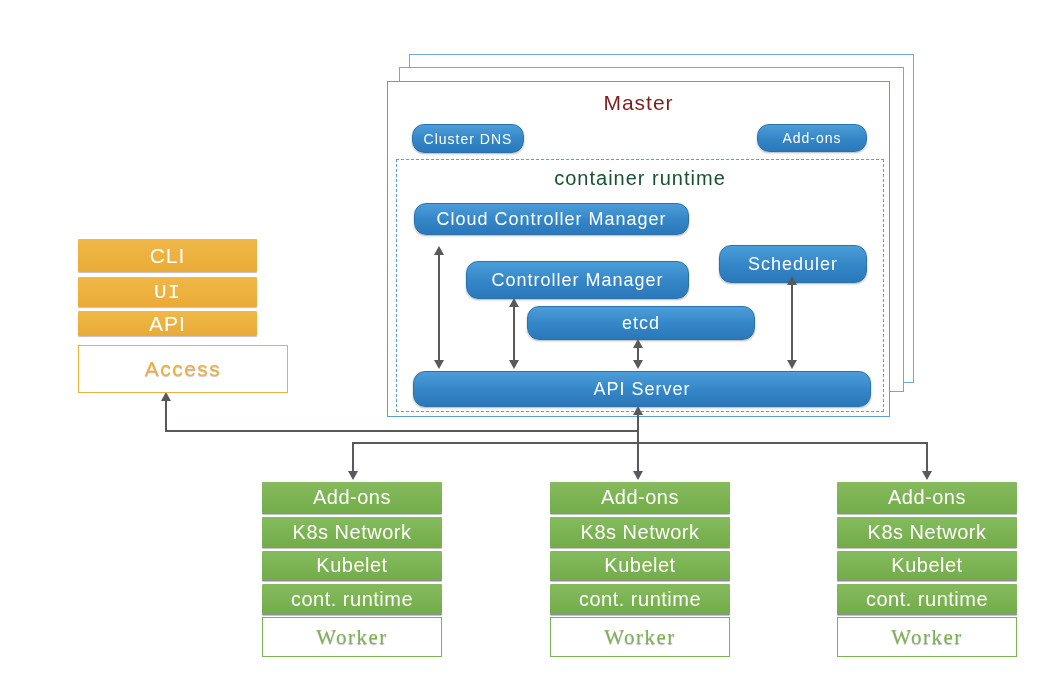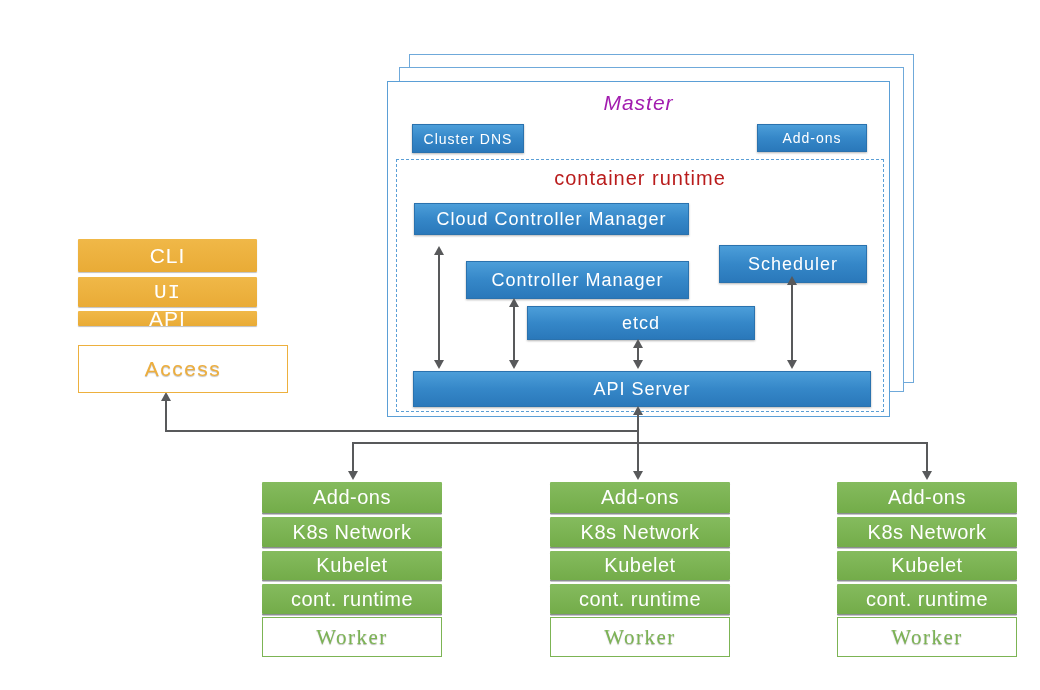--- a/index.html
+++ b/index.html
@@ -2,29 +2,29 @@
 <html><head>
 <meta charset="utf-8">
 <style>
   html,body{margin:0;padding:0;background:#ffffff;}
   .canvas{position:relative;width:1040px;height:690px;background:#ffffff;
           font-family:"Liberation Sans",sans-serif;overflow:hidden;}
   .page{position:absolute;background:#ffffff;border:1.5px solid #6fa9da;}
   .masterbox{position:absolute;left:387px;top:81px;width:503px;height:336px;
              background:#ffffff;border:1.5px solid #5b9fd6;box-sizing:border-box;}
   .master-title{position:absolute;left:0;top:9px;width:100%;text-align:center;
-                font-size:21px;letter-spacing:1px;color:#a21caf;font-style:italic;}
+                font-size:21px;letter-spacing:1px;color:#7f1d1d;}
   .runtimebox{position:absolute;left:8px;top:77px;width:488px;height:253px;
               border:1.5px dashed #5b9fd6;box-sizing:border-box;}
   .runtime-title{position:absolute;left:0;top:7px;width:100%;text-align:center;
-                 font-size:20px;letter-spacing:1px;color:#b91c1c;}
+                 font-size:20px;letter-spacing:1px;color:#14532d;}
   .bluebox{position:absolute;display:flex;align-items:center;justify-content:center;
            color:#ffffff;letter-spacing:1px;box-sizing:border-box;
            background:linear-gradient(180deg,#4c9ed9 0%,#3587c8 50%,#2a78ba 100%);
-           border:1px solid #2a72ae;border-radius:0;
+           border:1px solid #2a72ae;border-radius:12px;
            box-shadow:0 1px 2px rgba(0,0,0,0.3);}
   .f18{font-size:18px;} .f14{font-size:14px;}
   .ostack,.wstack{position:absolute;}
   .orow{position:absolute;left:0;width:179px;display:flex;align-items:center;justify-content:center;
         color:#ffffff;font-size:21px;letter-spacing:1px;box-sizing:border-box;
         background:linear-gradient(180deg,#f0b848,#e9ab36);
         box-shadow:0 1px 1px rgba(0,0,0,0.25);border-radius:1px;}
   .obase{position:absolute;left:0;width:210px;display:flex;align-items:center;justify-content:center;
          background:#ffffff;border:1.5px solid #edb03e;box-sizing:border-box;
          color:#eeae3c;font-size:21px;letter-spacing:1.5px;
@@ -93,21 +93,21 @@
 
   <div class="hl" style="left:352px;top:442px;width:576px;"></div>
   <div class="vl" style="left:352px;top:442px;height:31px;"></div>
   <div class="td" style="left:348px;top:471px;"></div>
   <div class="vl" style="left:926px;top:442px;height:31px;"></div>
   <div class="td" style="left:922px;top:471px;"></div>
 
   <div class="ostack" style="left:78px;top:239px;width:179px;height:154px;">
     <div class="orow" style="top:0;height:33px;">CLI</div>
     <div class="orow" style="top:38px;height:30px;font-family:Liberation Mono, monospace;">UI</div>
-    <div class="orow" style="top:72px;height:15px;">API</div>
+    <div class="orow" style="top:72px;height:25px;">API</div>
     <div class="obase" style="top:106px;height:48px;">Access</div>
   </div>
 
   <div class="wstack" style="left:262px;top:482px;width:180px;height:175px;">
     <div class="grow" style="top:0;height:31px;">Add-ons</div>
     <div class="grow" style="top:35px;height:30px;">K8s Network</div>
     <div class="grow" style="top:69px;height:29px;">Kubelet</div>
     <div class="grow" style="top:102px;height:30px;">cont. runtime</div>
     <div class="wbase" style="top:135px;height:40px;">Worker</div>
   </div>

